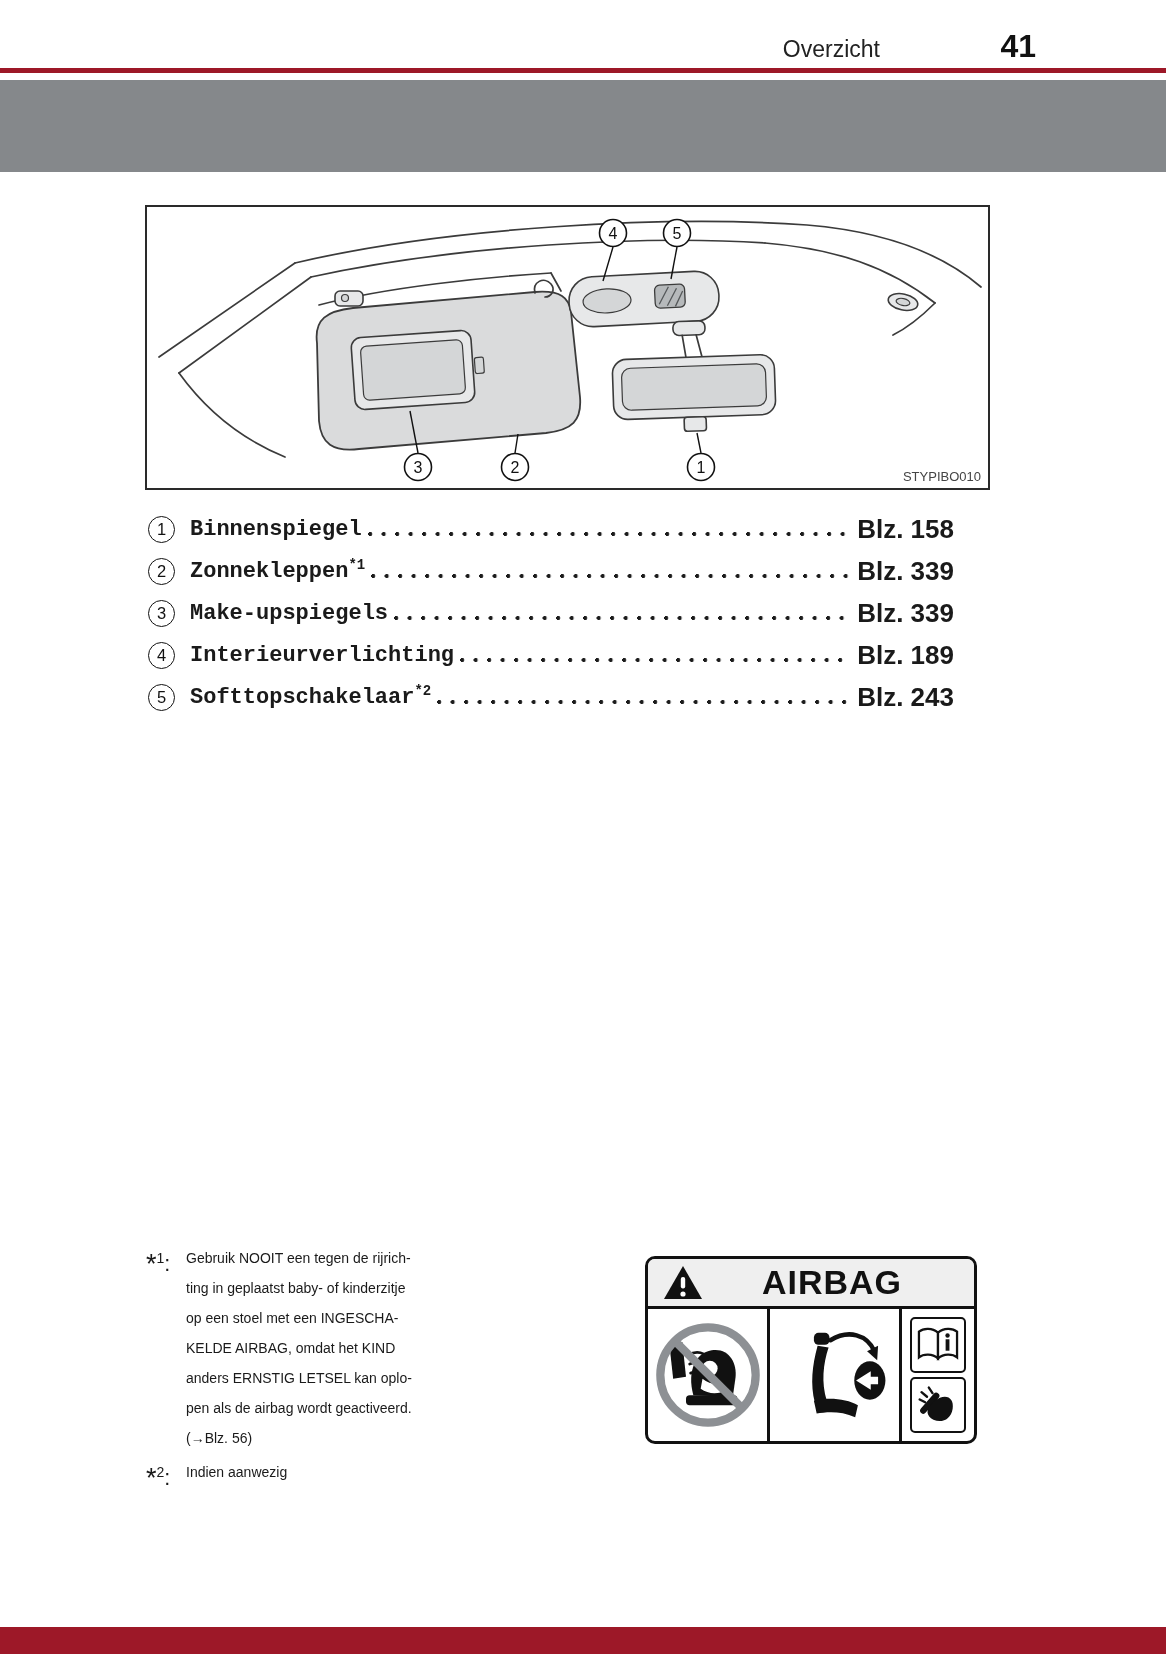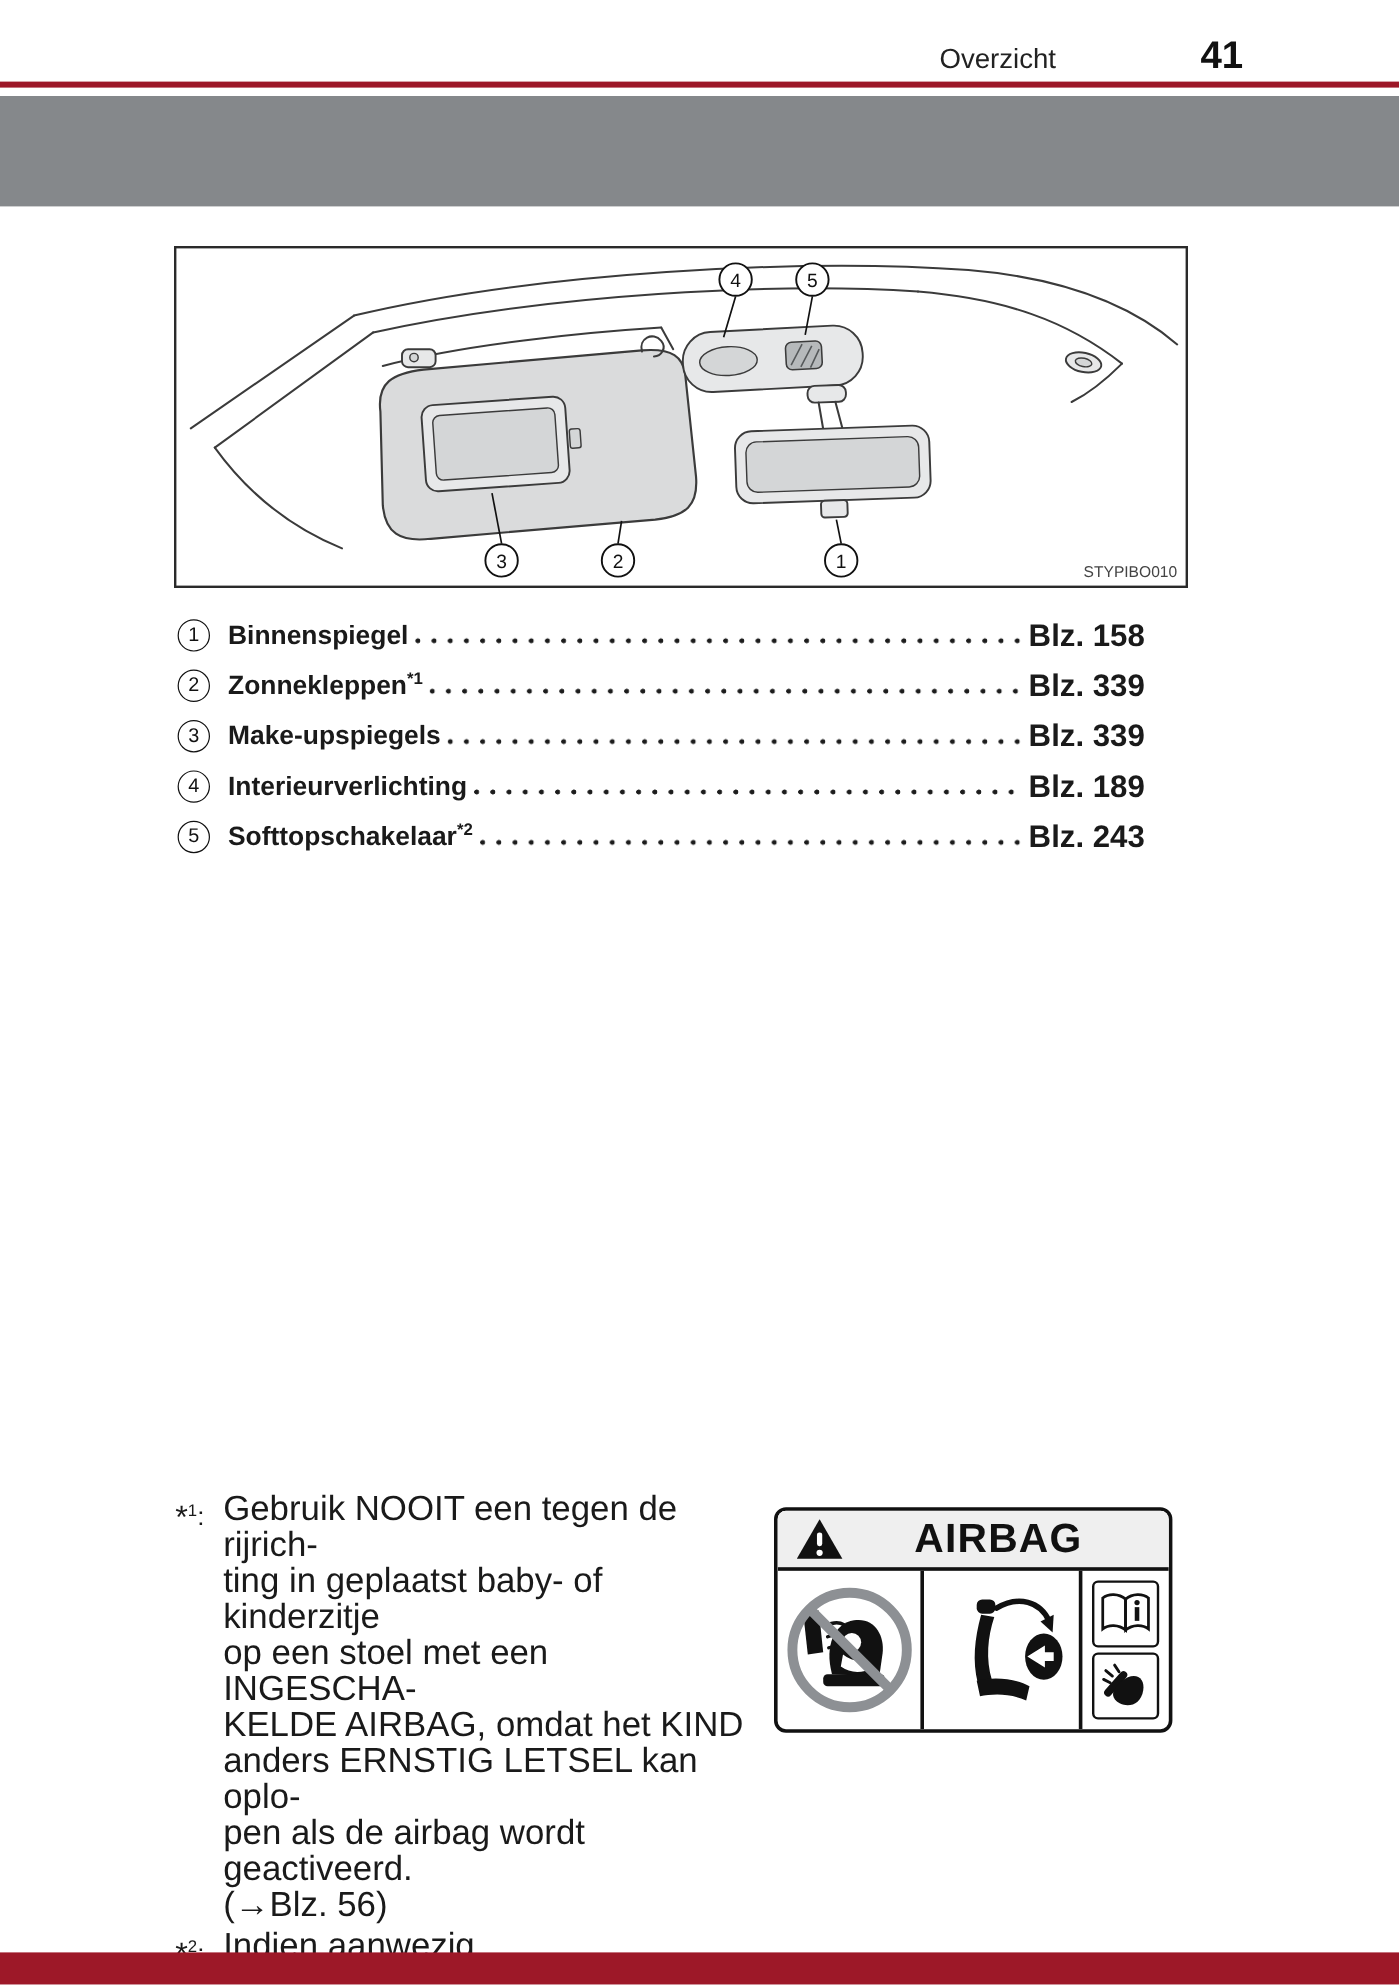--- a/index.html
+++ b/index.html
@@ -35,37 +35,37 @@
 
   
   .toc { position:absolute; left:148px; top:508px; width:806px; }
   .toc-row { display:flex; align-items:center; height:42px; }
   .cnum {
     flex:0 0 auto; width:27px; height:27px; margin-right:15px;
     border:1.6px solid #111; border-radius:50%;
     display:inline-flex; align-items:center; justify-content:center;
     font-size:16.5px; color:#111;
   }
-  .toc-label { font-size:22px; font-weight:700; white-space:nowrap; }
+  .toc-label { font-size:22px; font-weight:700; white-space:nowrap;font-family:Liberation Mono, monospace; }
   .toc-label sup { font-size:14px; font-weight:700; vertical-align:super; }
   .leader {
     flex:1 1 auto; height:27px; margin:0 6px;
     background-image:radial-gradient(circle at 2.2px 18px, #1c1c1c 1.8px, transparent 2.3px);
     background-size:13.5px 27px; background-repeat:repeat-x;
   }
   .pageref { flex:0 0 auto; font-size:26px; font-weight:700; }
 
   
   .footnotes { position:absolute; left:146px; top:1243px; width:480px; }
   .fn { display:flex; }
   .fn + .fn { margin-top:4px; }
   .fn-marker { flex:0 0 40px; font-size:21.5px; line-height:30px; }
   .fn-star { font-size:27px; line-height:1; vertical-align:-2px; }
   .fn-idx  { font-size:14px; vertical-align:super; }
-  .fn-text { flex:1; font-size:29px; line-height:30px; white-space:pre-line; }
+  .fn-text { flex:1; font-size:14px; line-height:30px; white-space:pre-line; }
 
   
   .airbag-label {
     position:absolute; left:645px; top:1256px; width:332px; height:188px;
     border:3px solid #111; border-radius:10px; background:#fff; overflow:hidden;
     display:flex; flex-direction:column;
   }
   .al-header {
     flex:0 0 50px; display:flex; align-items:center; padding:0 14px;
     background:#efefef; border-bottom:3px solid #111;

